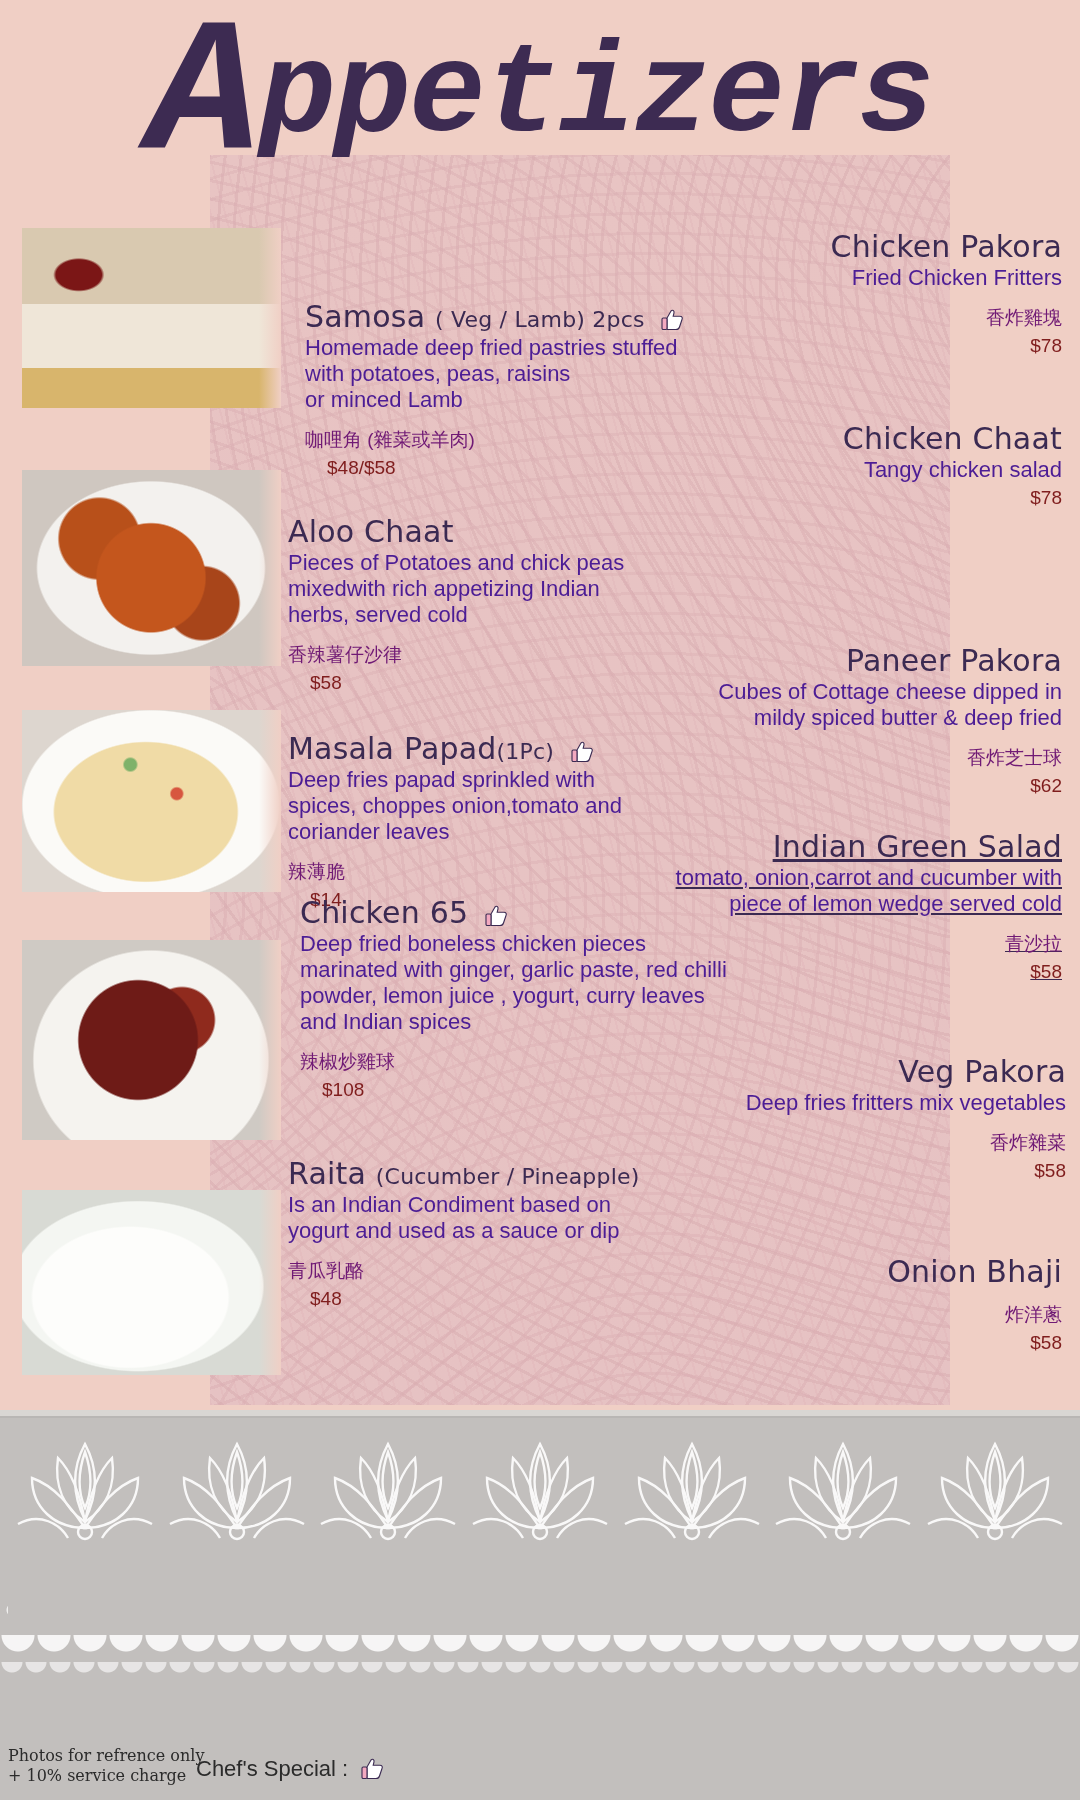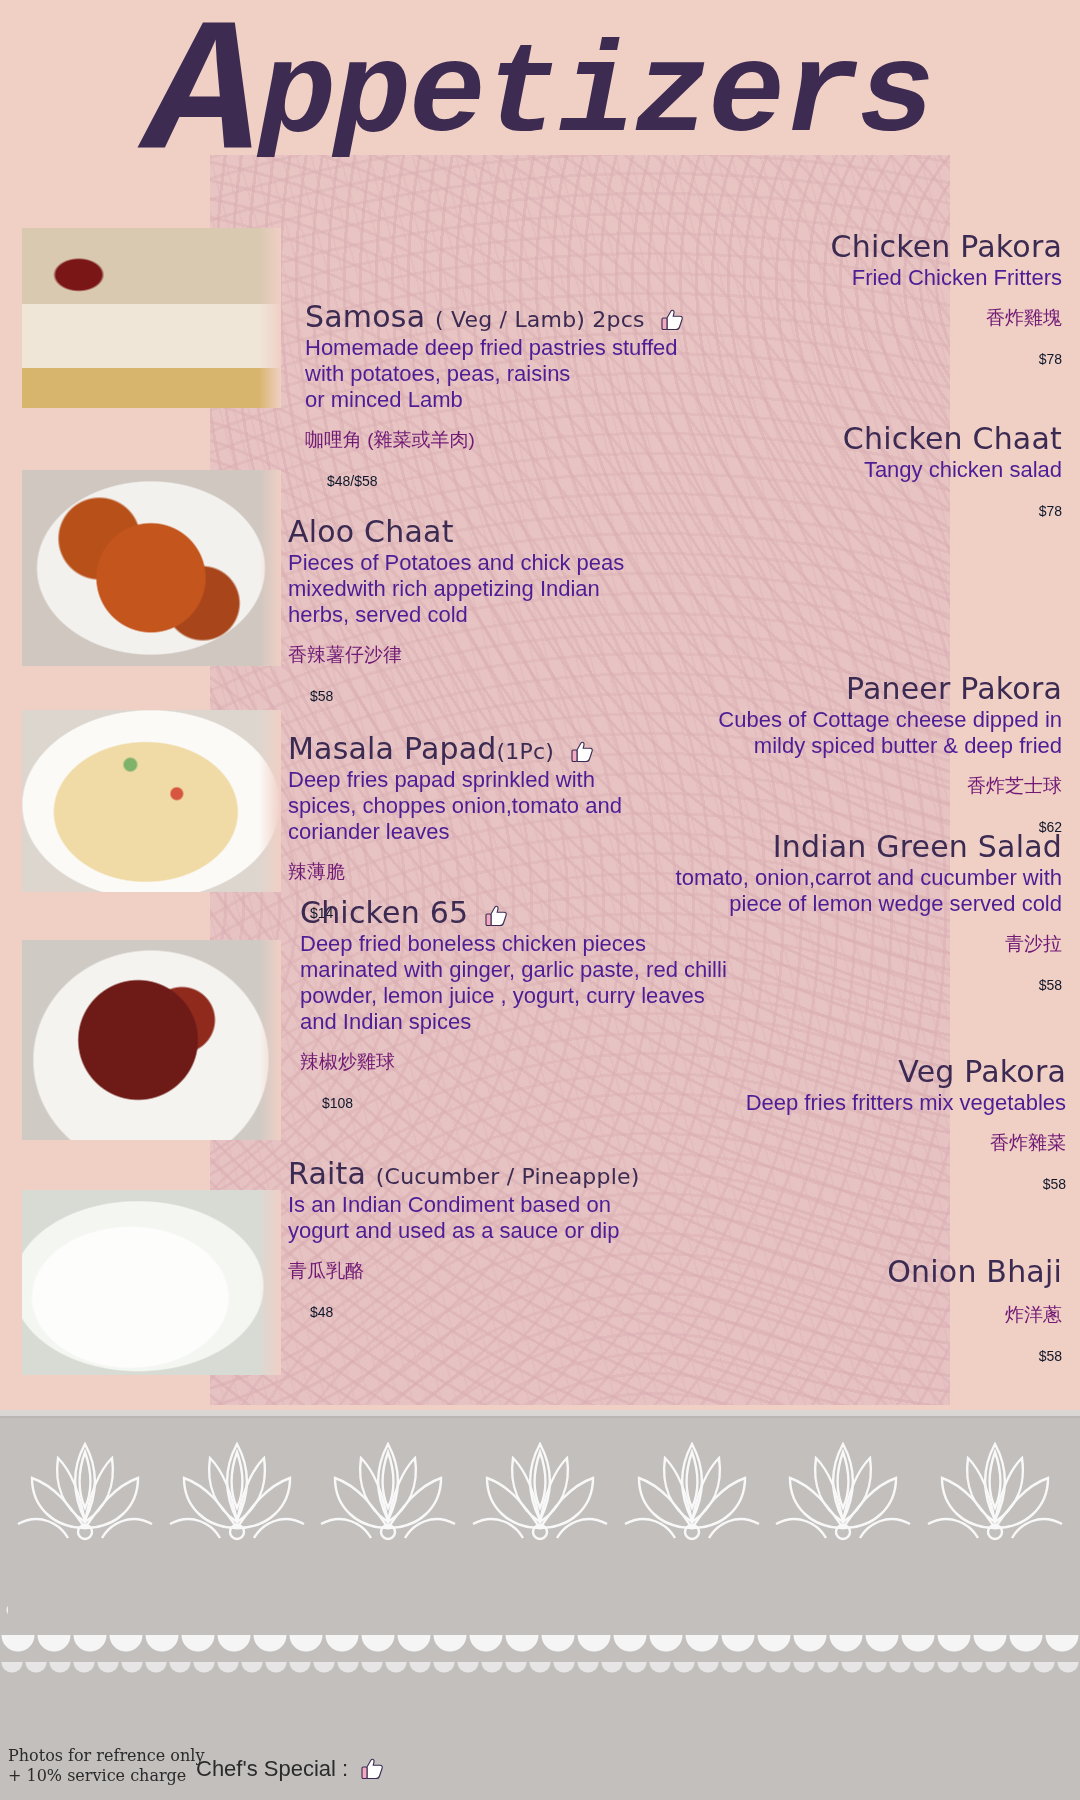--- a/index.html
+++ b/index.html
@@ -107,21 +107,21 @@
     font-weight:400;
   }
   .name .sub{font-size:22px;}
   .desc{
     font-size:22px;
     line-height:1.18;
     color:#4c1d95;
     margin-top:2px;
   }
   .cn{font-size:19px;color:#701a75;margin-top:14px;}
-  .price{font-size:14px;color:#0f172a;margin-top:20px;}
+  .price{font-size:19px;color:#7f1d1d;margin-top:4px;}
   .left-col .price{padding-left:22px;}
   .right{text-align:right;}
 
   .thumb{
     display:inline-block;width:26px;height:24px;vertical-align:-5px;
     position:relative;margin-left:6px;
   }
   .thumb svg{position:absolute;left:0;top:0;}
 
   
@@ -258,28 +258,28 @@
   <div class="cn">香炸雞塊</div>
   <div class="price">$78</div>
 </div>
 
 <div class="item right" style="right:18px;top:422px;width:520px;">
   <div class="name">Chicken Chaat</div>
   <div class="desc">Tangy chicken salad</div>
   <div class="price">$78</div>
 </div>
 
-<div class="item right" style="right:18px;top:672px;width:560px;text-align:right;">
+<div class="item right" style="right:18px;top:644px;width:560px;text-align:right;">
   <div class="name">Paneer Pakora</div>
   <div class="desc">Cubes of Cottage cheese dipped in<br>mildy spiced butter &amp; deep fried</div>
   <div class="cn">香炸芝士球</div>
   <div class="price">$62</div>
 </div>
 
-<div class="item right" style="right:18px;top:830px;width:600px;">
+<div class="item right" style="right:18px;top:830px;width:600px;text-decoration:underline;">
   <div class="name">Indian Green Salad</div>
   <div class="desc">tomato, onion,carrot and cucumber with<br>piece of lemon wedge served cold</div>
   <div class="cn">青沙拉</div>
   <div class="price">$58</div>
 </div>
 
 <div class="item right" style="right:14px;top:1055px;width:560px;">
   <div class="name">Veg Pakora</div>
   <div class="desc">Deep fries fritters mix vegetables</div>
   <div class="cn">香炸雜菜</div>

